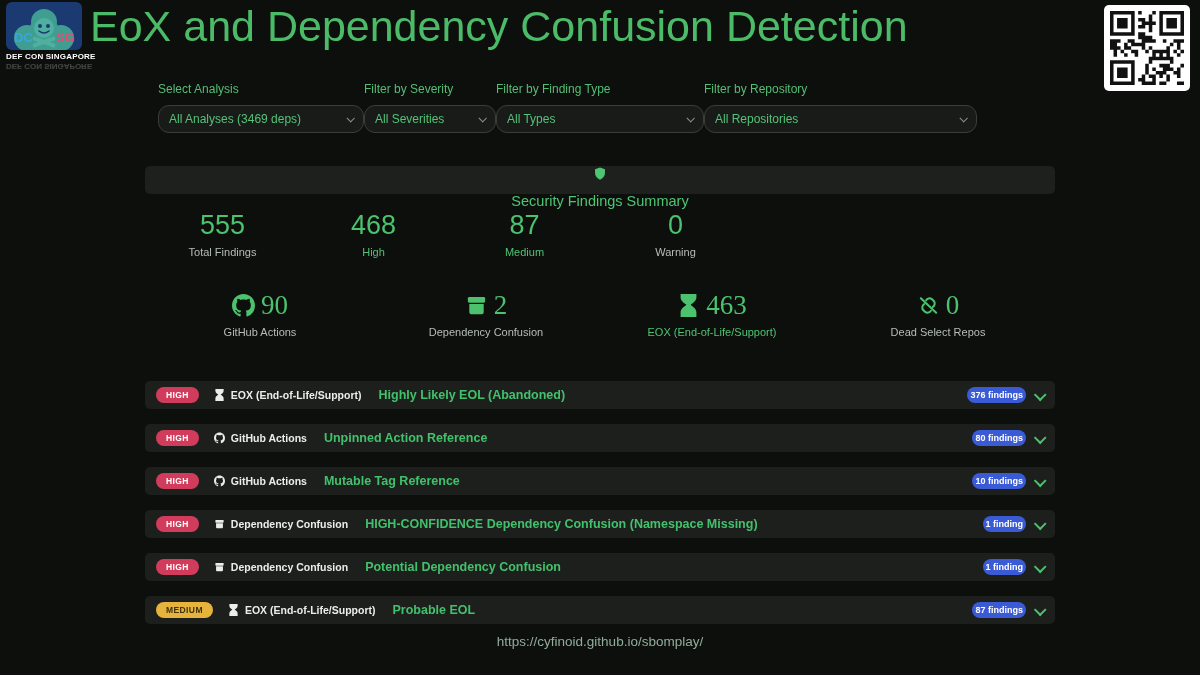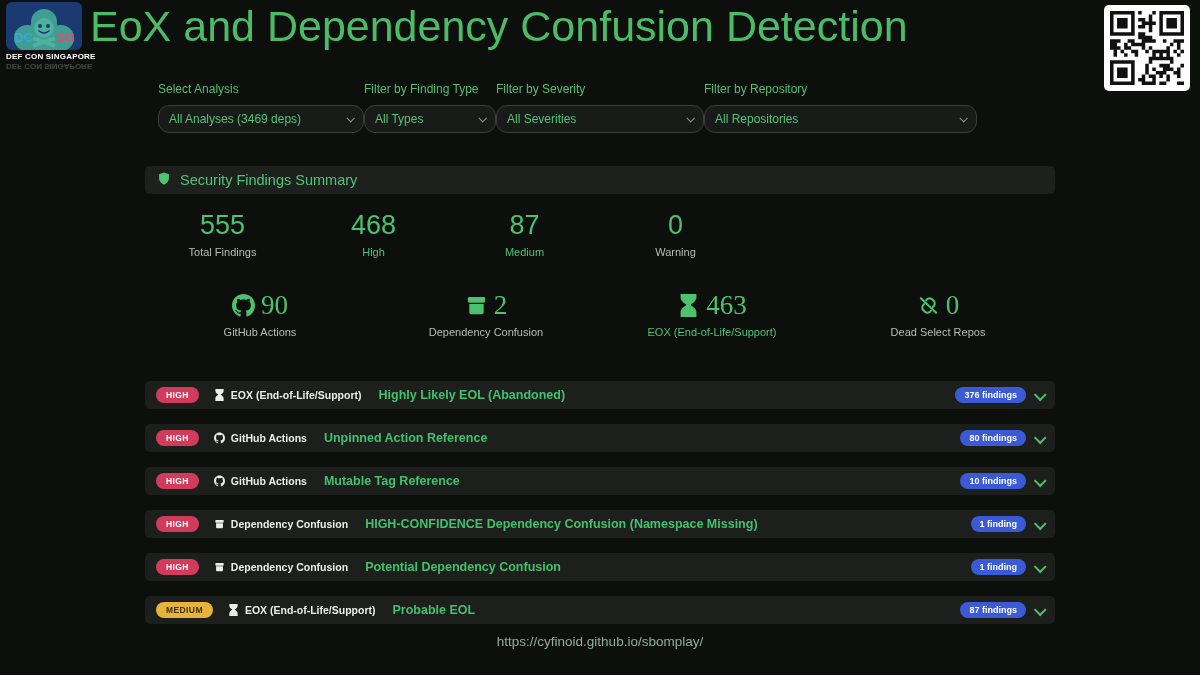--- a/index.html
+++ b/index.html
@@ -25,41 +25,41 @@
   .filter:nth-child(3) .filter-select{width:208px;}
   .filter:nth-child(4) .filter-select{width:273px;}
   .filter-label{font-size:12px;color:#55bd75;margin-bottom:9px;}
   .filter-select{height:28px;background:#191b19;border:1px solid #3a3d3a;border-radius:11px;
     display:flex;align-items:center;justify-content:space-between;padding:0 10px;box-sizing:border-box;
     color:#53c377;font-size:12px;cursor:pointer;}
   .chevron{display:inline-block;width:6px;height:6px;border-right:1.8px solid currentColor;border-bottom:1.8px solid currentColor;transform:rotate(45deg) translateY(-1px);}
   .filter-select .chevron{color:#8a8f8a;width:5px;height:5px;}
   
   .summary-bar{position:absolute;left:145px;top:166px;width:910px;height:28px;background:#1e201e;border-radius:5px;
-    display:flex;align-items:center;gap:9px;padding:0 12px;box-sizing:border-box;color:#4ec573;font-size:14.5px;}
+    display:flex;align-items:center;gap:9px;padding:0 12px;box-sizing:border-box;color:#4ec573;font-size:14.5px;flex-direction:column;}
   .summary-bar svg{width:14px;height:15px;}
   
   .stats1{position:absolute;left:147px;top:210px;display:flex;}
   .stat1{width:151px;text-align:center;}
   .stat-num{font-size:27px;color:#4cc26e;line-height:30px;}
   .stat-label{font-size:11px;margin-top:6px;color:#b6bcb6;}
   .stat-label.accent{color:#4fc373;}
   .stats2{position:absolute;left:147px;top:290px;display:flex;}
   .stat2{width:226px;text-align:center;}
   .stat2-top{display:flex;align-items:center;justify-content:center;gap:6px;color:#4cc26e;font-size:27px;line-height:30px;font-family:Liberation Serif, serif;}
   .stat2-top svg{width:23px;height:23px;}
   
   .findings{position:absolute;left:145px;top:381px;width:910px;}
   .finding-row{height:28px;background:#1d1f1d;border-radius:5px;display:flex;align-items:center;
     padding:0 11px;box-sizing:border-box;margin-bottom:15px;cursor:pointer;}
   .sev-pill{font-size:8.5px;font-weight:700;padding:3px 10px;border-radius:9px;letter-spacing:.4px;}
   .type-group{display:flex;align-items:center;gap:6px;margin-left:15px;color:#ececec;font-size:10.5px;font-weight:700;}
   .type-group svg{width:11px;height:12px;color:#ececec;}
   .finding-title{margin-left:17px;color:#42c16c;font-size:12.5px;font-weight:700;}
-  .count-pill{margin-left:auto;background:#3b5bd6;color:#ffffff;font-size:9px;font-weight:700;padding:3px 9px;border-radius:9px;white-space:nowrap;}
+  .count-pill{margin-left:auto;background:#3b5bd6;color:#ffffff;font-size:9px;font-weight:700;padding:3px 3px;border-radius:9px;white-space:nowrap;}
   .row-chev{margin-left:9px;color:#4cc26e;width:7px;height:7px;border-width:2px;}
   
   .footer-url{position:absolute;left:0;right:0;top:634px;text-align:center;color:#92ad9c;font-size:13.5px;}
 </style>
 </head>
 <body>
 
 <div class="logo">
   <div class="logo-square">
     <svg viewBox="0 0 76 70" width="76" height="70">
@@ -96,31 +96,31 @@
 <div class="filters" id="filters">
   <div class="filter">
     <div class="filter-label">Select Analysis</div>
     <div class="filter-select">
       <span class="filter-value">All Analyses (3469 deps)</span>
       <span class="chevron"></span>
     </div>
   </div>
 
   <div class="filter">
+    <div class="filter-label">Filter by Severity</div>
+    <div class="filter-select">
+      <span class="filter-value">All Severities</span>
+      <span class="chevron"></span>
+    </div>
+  </div>
+
+  <div class="filter">
     <div class="filter-label">Filter by Finding Type</div>
     <div class="filter-select">
       <span class="filter-value">All Types</span>
-      <span class="chevron"></span>
-    </div>
-  </div>
-
-  <div class="filter">
-    <div class="filter-label">Filter by Severity</div>
-    <div class="filter-select">
-      <span class="filter-value">All Severities</span>
       <span class="chevron"></span>
     </div>
   </div>
 
   <div class="filter">
     <div class="filter-label">Filter by Repository</div>
     <div class="filter-select">
       <span class="filter-value">All Repositories</span>
       <span class="chevron"></span>
     </div>

